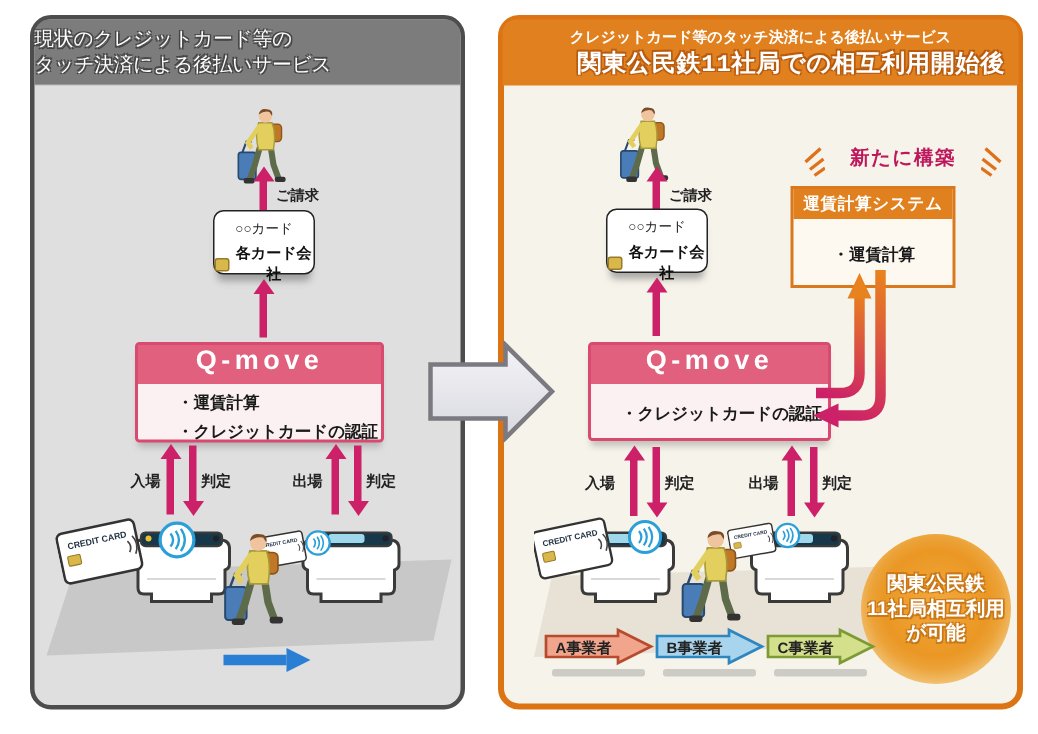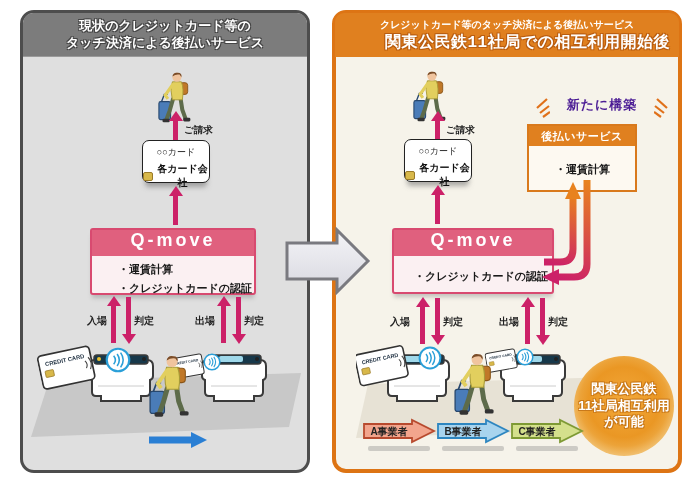--- a/index.html
+++ b/index.html
@@ -5,22 +5,22 @@
   * { margin:0; padding:0; box-sizing:border-box; }
   html,body { width:692px; height:489px; background:#ffffff; overflow:hidden;
               font-family:"Liberation Sans","DejaVu Sans",sans-serif; }
   .panel { position:absolute; border-radius:14px; }
 
   
   #left-panel { left:20px; top:10px; width:290px; height:463px;
     background:#dfdfdf; border:3px solid #4d4d4d; }
   .lp-header { position:absolute; left:0; top:0; width:100%; height:44px;
     background:#7c7c7c; border-radius:10px 10px 0 0; border-bottom:1px solid #9a9a9a;
-    display:flex; flex-direction:column; align-items:center; justify-content:center;
-    color:#fff; font-weight:bold; font-size:13px; line-height:1.25;
+    display:flex; flex-direction:column; align-items:flex-start; justify-content:center;
+    color:#fff; font-weight:normal; font-size:13px; line-height:1.25;
     text-shadow:1px 1px 0 #454545,-1px 1px 0 #454545,1px -1px 0 #454545,-1px -1px 0 #454545; }
 
   
   #right-panel { left:332px; top:10px; width:350px; height:463px;
     background:#f6f3ea; border:4px solid #dd7414; }
   .rp-header { position:absolute; left:-1px; top:-1px; width:344px; height:44px;
     background:#e0801f; border-radius:9px 9px 0 0;
     display:flex; flex-direction:column; align-items:center; justify-content:center;
     color:#fff; font-weight:bold;font-family:Liberation Mono, monospace; }
   .rp-header .small { font-size:10px; }
@@ -53,21 +53,21 @@
     font-size:18px; letter-spacing:3px; text-align:center; line-height:21px; }
   .qmove .qi { font-size:11px; font-weight:bold; color:#1a1a1a; padding-left:26px; line-height:1.75; }
 
   .sysbox { position:absolute; width:110px; height:68px; background:#fdf9f1;
     border:2px solid #d9791c; }
   .sysbox .sh { height:20px; background:#e0801f; color:#fff; font-weight:bold;
     font-size:11px; text-align:center; line-height:20px; letter-spacing:.5px; }
   .sysbox .si { font-size:11px; font-weight:bold; color:#1a1a1a;
     padding:16px 0 0 26px; }
 
-  .newbuild { position:absolute; color:#4c1d95; font-weight:bold; font-size:13px;
+  .newbuild { position:absolute; color:#be185d; font-weight:bold; font-size:13px;
     letter-spacing:1px; text-align:center; }
   .rays { position:absolute; }
 
   .burst-text { position:absolute; color:#e0731c; font-weight:bold; font-size:9.5px;
     line-height:1.3; text-align:center; }
 
   .badge { position:absolute; width:100px; height:100px; border-radius:50%;
     background:radial-gradient(circle at 50% 46%, #f3a93c 0%, #ea9724 48%, #eca339 60%,
       #f2c67c 76%, #f8e4ba 90%, #f7f0e0 100%);
     display:flex; flex-direction:column; align-items:center; justify-content:center;
@@ -204,21 +204,21 @@
     <svg class="rays" style="left:2px;top:2px" width="16" height="20">
       <path d="M13 1 L3 10 M15 8 L6 15 M16 14 L9 19" stroke="#e0711b" stroke-width="2.2" fill="none"></path>
       </svg>
     <span>新たに構築</span>
     <svg class="rays" style="right:2px;top:2px" width="16" height="20">
       <path d="M3 1 L13 10 M1 8 L10 15 M0 14 L7 19" stroke="#e0711b" stroke-width="2.2" fill="none"></path>
       </svg>
   </div>
 
   <div class="sysbox" style="left:191px;top:110px">
-    <div class="sh">後払いサービス</div>
+    <div class="sh">運賃計算システム</div>
     <div class="si">・運賃計算</div>
   </div>
 
   <div class="qmove" style="left:56px;top:214px;width:162px;height:66px">
     <div class="qh">Q-move</div>
     <div class="qi" style="padding-top:11px;padding-left:20px">・クレジットカードの認証</div>
   </div>
 
   <svg style="position:absolute;left:190px;top:162px;z-index:3" width="90" height="125" viewBox="0 0 90 125">
     <defs>

